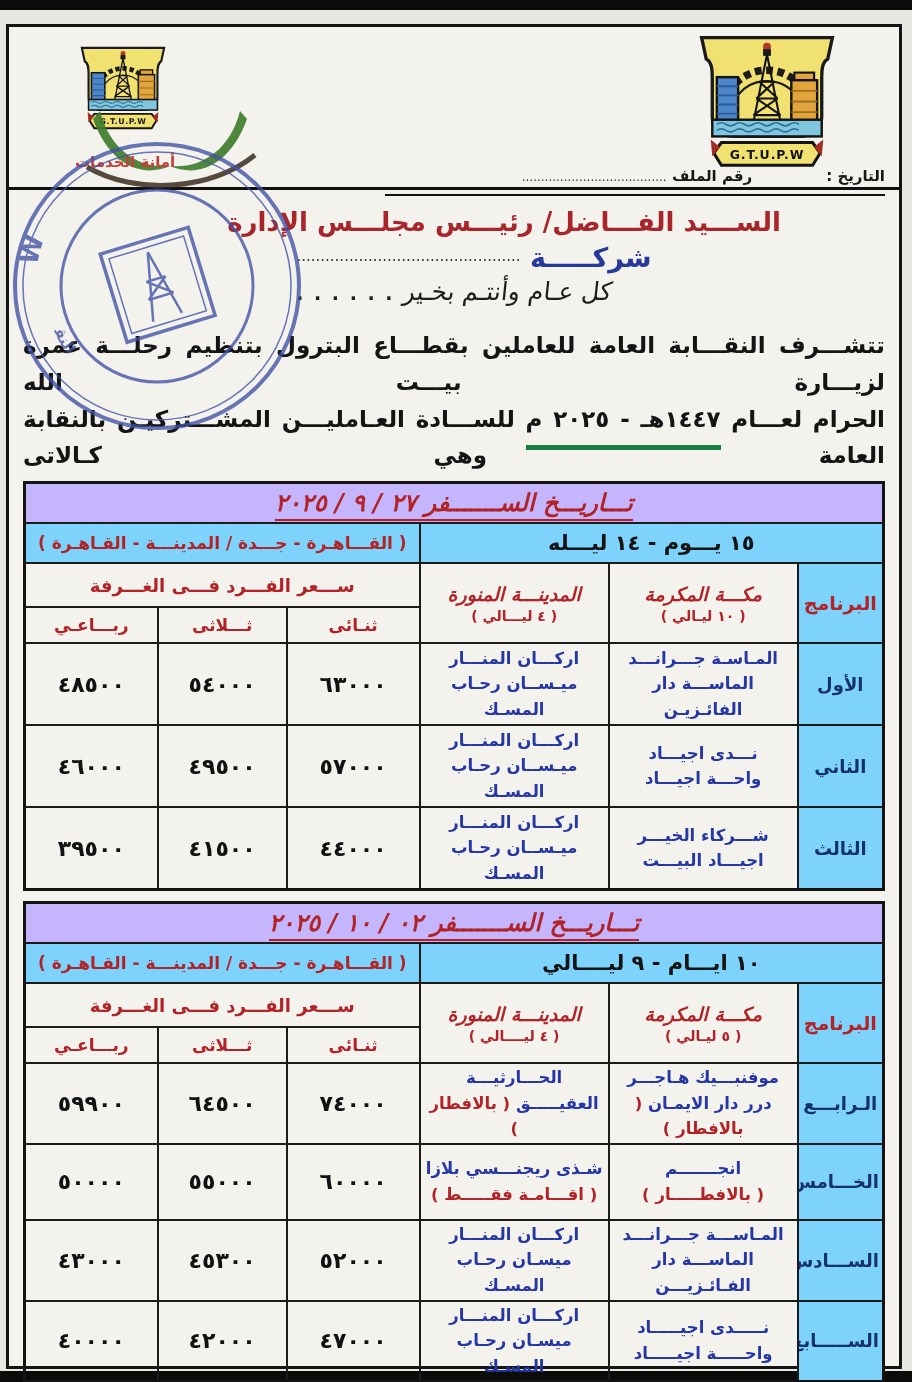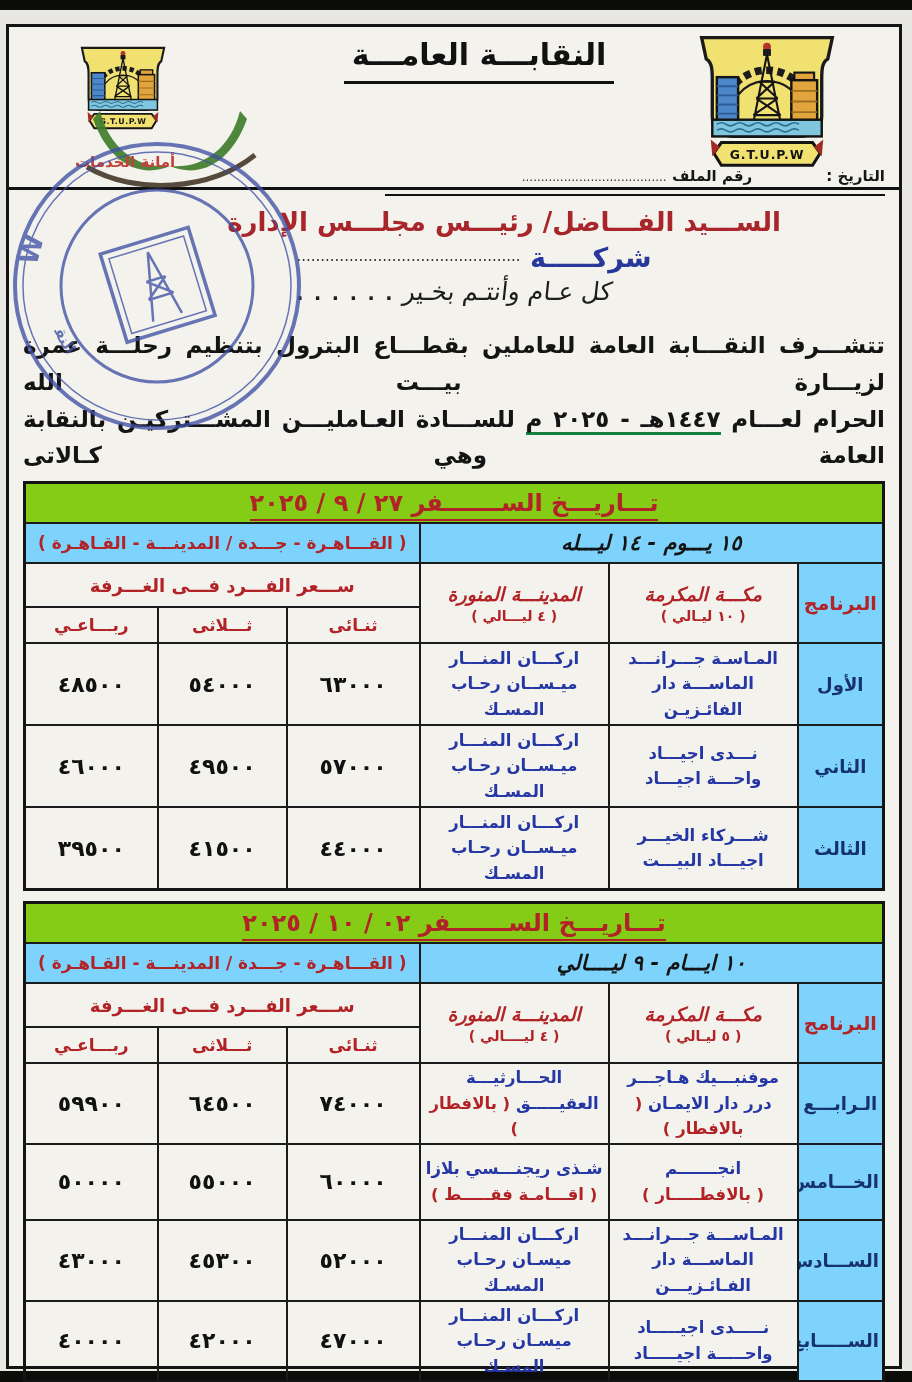--- a/index.html
+++ b/index.html
@@ -39,28 +39,28 @@
   .salute{margin-top:9px;text-align:center;padding-left:100px;font-size:26px;font-weight:bold;color:#a8262b;height:34px;line-height:34px;}
   .company-line{text-align:center;padding-left:40px;margin-top:2px;font-size:27px;font-weight:bold;height:34px;line-height:30px;}
   .company{color:#27389b;}
   .cdots{font-size:15px;letter-spacing:2px;color:#333;font-weight:normal;vertical-align:6px;}
   .greet-line{text-align:center;margin-top:2px;font-size:25px;color:#1d1d1d;height:32px;line-height:30px;}
   .greet{display:inline-block;transform:skewX(-6deg);font-weight:500;}
   .gdots{font-size:19px;font-weight:bold;letter-spacing:2px;}
   
   .par{margin-top:18px;font-size:23px;font-weight:bold;color:#141414;}
   .par .pline{text-align:justify;text-align-last:justify;line-height:1.6;}
-  .year-u{border-bottom:3px solid #15803d;padding-bottom:0;}
+  .year-u{border-bottom:5px solid #15803d;padding-bottom:13px;}
   
   table.trip{width:100%;border-collapse:collapse;margin-top:7px;border:3px solid #141414;table-layout:fixed;}
   table.trip td{border:2px solid #1b1b1b;text-align:center;vertical-align:middle;padding:1px 3px;overflow:hidden;}
-  .title-cell{background:#84cc16;height:36px;}
+  .title-cell{background:#c4b5fd;height:36px;font-style:italic;}
   .title-cell span{color:#b22327;font-size:24px;font-weight:bold;border-bottom:2px solid #b22327;padding-bottom:2px;letter-spacing:.5px;}
   .bluebg{background:#7dd3fc;}
-  .dur{font-size:21px;font-weight:bold;color:#141414;height:36px;font-style:italic;}
+  .dur{font-size:21px;font-weight:bold;color:#141414;height:36px;}
   .route{color:#b22327;font-size:17px;font-weight:bold;}
   .program-h{color:#b22327;font-size:19px;font-weight:bold;}
   .hotel-h{color:#b22327;font-weight:bold;height:44px;}
   .hotel-h .hn{font-size:19px;font-style:italic;}
   .hotel-h .nn{font-size:14px;margin-top:3px;}
   .price-h{color:#b22327;font-size:18px;font-weight:bold;height:40px;}
   .rt{color:#b22327;font-size:17px;font-weight:bold;height:32px;}
   .program-cell{color:#15316e;font-size:18px;font-weight:bold;}
   .hotel{color:#2437a4;font-weight:bold;font-size:16.5px;line-height:1.55;}
   .hnote{color:#b22327;}
@@ -106,21 +106,20 @@
 
 <div class="paper">
   <div class="content">
 
     <div class="header">
       <svg class="emblem-right" viewBox="0 0 100 92">
           <use href="#emblem"></use>
         </svg>
 
       <div class="titles">
-        <div><span class="title-line">النقابـــة العامـــة</span></div>
       </div>
 
       <div class="left-emblem">
         <svg class="small-emblem" viewBox="0 0 100 92">
             <use href="#emblem"></use>
           </svg>
         <svg class="wreath" viewBox="0 0 190 92">
           <path d="M25 8 C35 48 65 66 95 63 C65 76 34 60 18 16 Z" fill="#3f7d2c" opacity="0.92"></path>
           <path d="M165 8 C155 48 125 66 95 63 C125 76 156 60 172 16 Z" fill="#3f7d2c" opacity="0.92"></path>
           <path d="M12 64 C60 92 135 88 180 52" stroke="#3a2d1d" stroke-width="5" fill="none" opacity="0.85"></path>

